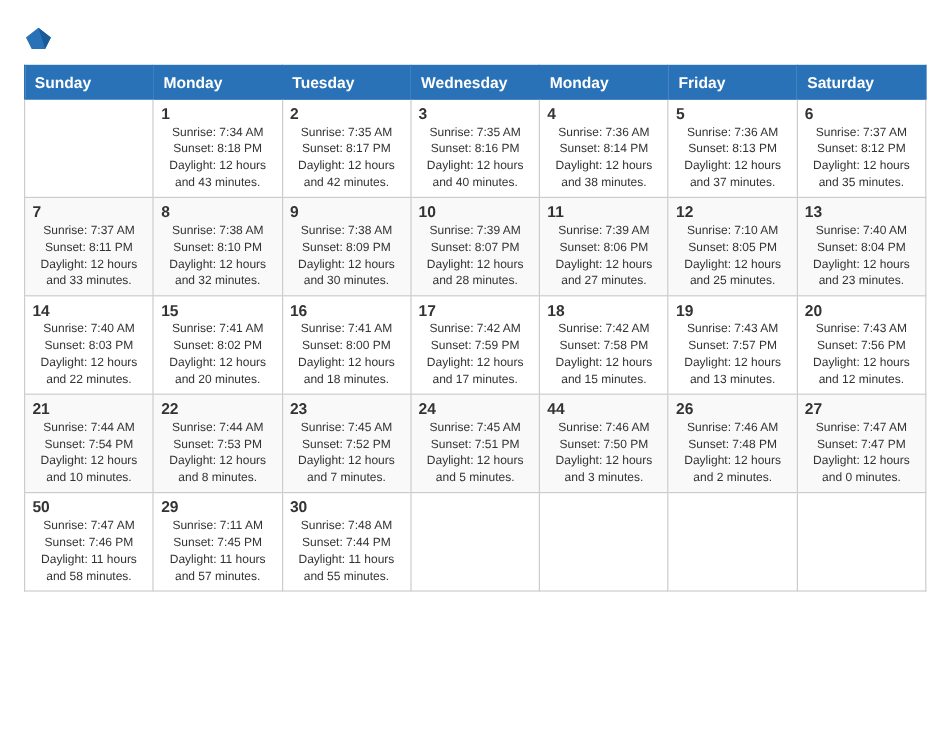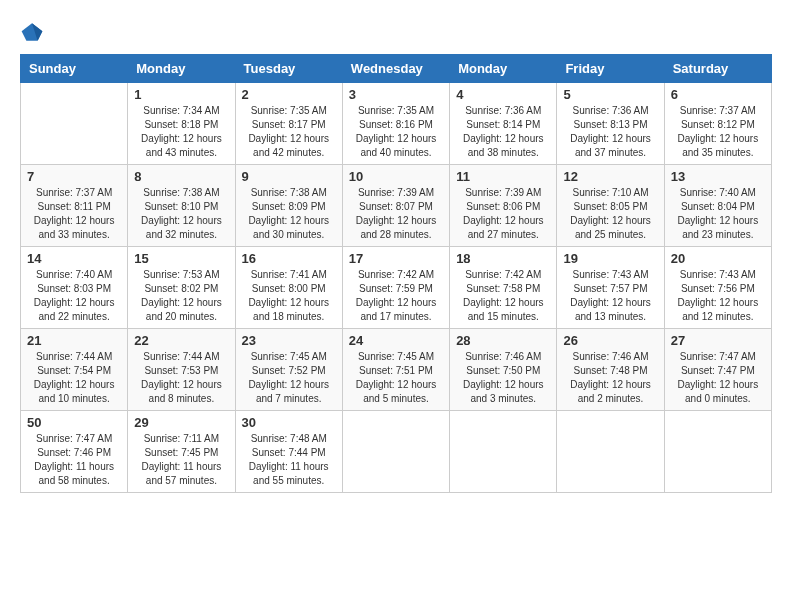--- a/index.html
+++ b/index.html
@@ -217,21 +217,21 @@
       <tr>
         <td>
           <div class="day-num">14</div>
           <div class="day-info">Sunrise: 7:40 AM
 Sunset: 8:03 PM
 Daylight: 12 hours
 and 22 minutes.</div>
         </td>
         <td>
           <div class="day-num">15</div>
-          <div class="day-info">Sunrise: 7:53 AM
+          <div class="day-info">Sunrise: 7:41 AM
 Sunset: 8:02 PM
 Daylight: 12 hours
 and 20 minutes.</div>
         </td>
         <td>
           <div class="day-num">16</div>
           <div class="day-info">Sunrise: 7:41 AM
 Sunset: 8:00 PM
 Daylight: 12 hours
 and 18 minutes.</div>
@@ -288,21 +288,21 @@
 and 7 minutes.</div>
         </td>
         <td>
           <div class="day-num">24</div>
           <div class="day-info">Sunrise: 7:45 AM
 Sunset: 7:51 PM
 Daylight: 12 hours
 and 5 minutes.</div>
         </td>
         <td>
-          <div class="day-num">28</div>
+          <div class="day-num">44</div>
           <div class="day-info">Sunrise: 7:46 AM
 Sunset: 7:50 PM
 Daylight: 12 hours
 and 3 minutes.</div>
         </td>
         <td>
           <div class="day-num">26</div>
           <div class="day-info">Sunrise: 7:46 AM
 Sunset: 7:48 PM
 Daylight: 12 hours

